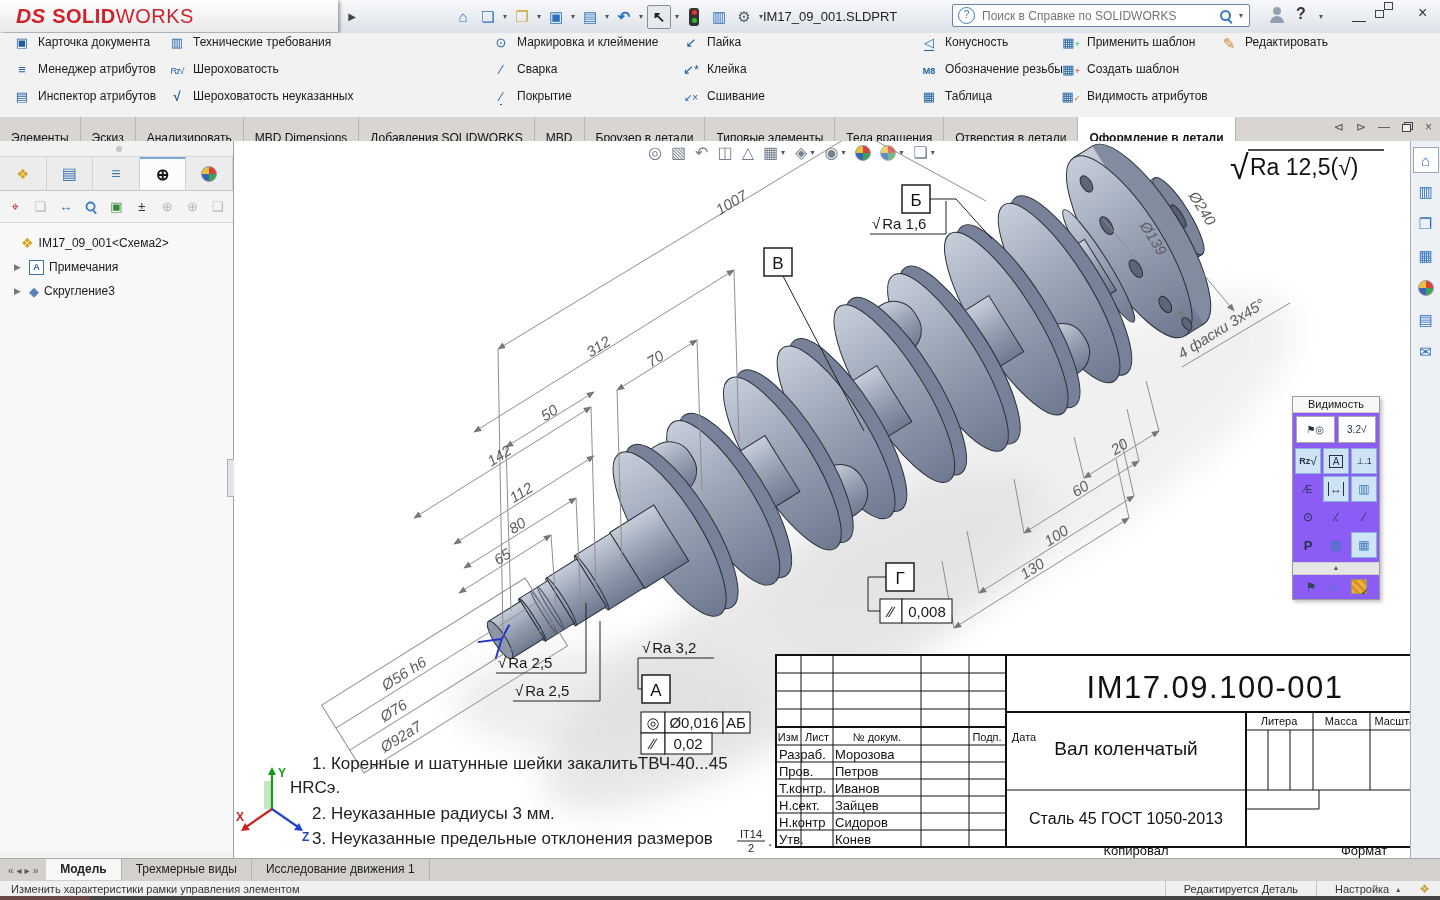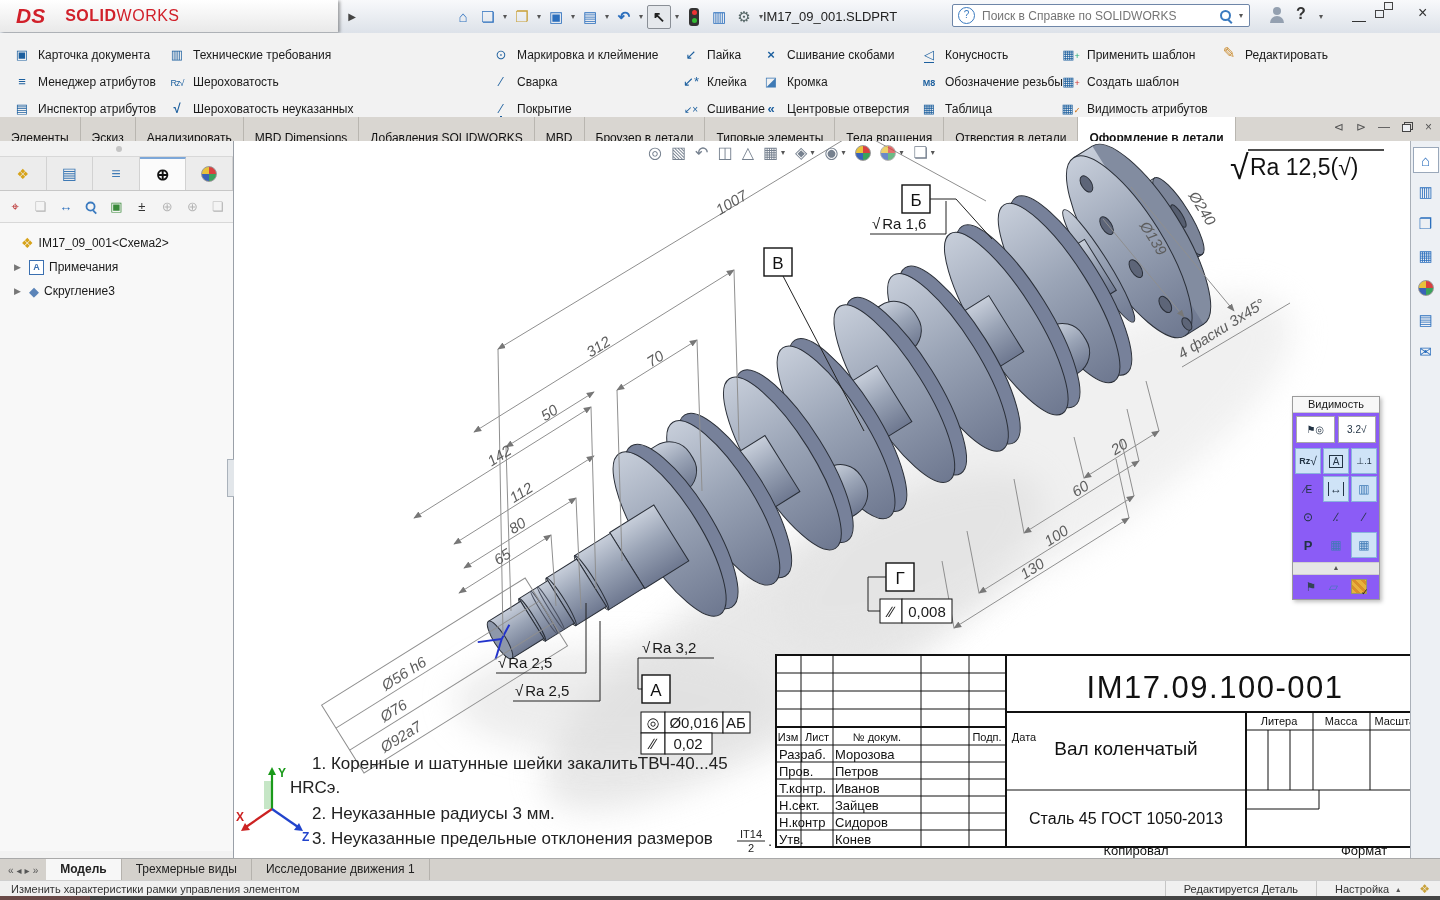--- a/index.html
+++ b/index.html
@@ -5,22 +5,22 @@
   html,body{margin:0;padding:0}
   body{width:1440px;height:900px;position:relative;overflow:hidden;background:#fff;
        font-family:"Liberation Sans",sans-serif;font-size:12px;color:#1a1a1a;-webkit-font-smoothing:antialiased}
 
   
   #titlebar{position:absolute;left:0;top:0;width:1440px;height:33px;
     background:linear-gradient(#f8f9fb,#dde2e9);border-bottom:1px solid #b7bcc4}
   .logo-box{position:absolute;left:0;top:0;width:338px;height:32px;
     background:linear-gradient(#ffffff,#e9e9e9);box-shadow:2px 1px 3px rgba(0,0,0,.35);
     display:flex;align-items:center;padding-left:16px;box-sizing:border-box}
-  .logo-ds{color:#d1202a;font-weight:bold;font-style:italic;font-size:21px;margin-right:20px}
-  .logo-sw{font-size:16px;color:#d1202a;letter-spacing:.5px}
+  .logo-ds{color:#d1202a;font-weight:bold;font-style:italic;font-size:21px;margin-right:7px}
+  .logo-sw{font-size:20px;color:#d1202a;letter-spacing:.5px}
   .logo-sw b{font-weight:bold}
   .logo-exp{position:absolute;left:344px;top:5px;width:16px;height:22px;color:#444;
     display:flex;align-items:center;justify-content:center;font-size:10px}
   .qat{position:absolute;left:452px;top:0;height:33px;display:flex;align-items:center;gap:3px}
   .qi{min-width:22px;height:22px;display:flex;align-items:center;justify-content:center;
       font-size:15px;color:#2c6fbd}
   .car{font-size:8px;color:#555;margin:0 1px}
   .pressed{border:1px solid #8a8f96;background:#e5e8ec;border-radius:2px}
   .q-home::before{content:"⌂";font-weight:bold}
   .q-new::before{content:"❏"}
@@ -50,21 +50,21 @@
   .helpcar{position:absolute;left:1318px;top:12px}
   .winbtn{position:absolute;top:8px;color:#333;font-size:14px;line-height:14px}
   .win-restore{position:relative;width:11px;height:10px}
   .win-restore::before{content:"";position:absolute;right:0;top:0;width:7px;height:6px;border:1px solid #444}
   .win-restore::after{content:"";position:absolute;left:0;bottom:0;width:7px;height:6px;border:1px solid #444;background:#eef0f3}
 
   
   #ribbon{position:absolute;left:0;top:33px;width:1440px;height:84px;background:#f2f2f2;
     border-bottom:1px solid #c9c9c9}
   .rib-col{position:absolute;top:2px;display:flex;flex-direction:column}
-  .rib-item{height:27px;display:flex;align-items:flex-end;gap:6px;white-space:nowrap;padding:0 4px;cursor:default}
+  .rib-item{height:27px;display:flex;align-items:flex-start;gap:6px;white-space:nowrap;padding:0 4px;cursor:default}
   .ri{flex:0 0 20px;width:20px;text-align:center;color:#1c5f9e;font-size:13px}
   .ic-card::before{content:"▣"} .ic-mgr::before{content:"≡"} .ic-insp::before{content:"▤"}
   .ic-tech::before{content:"▥"} .ic-rz::before{content:"Rz√";font-size:9px;letter-spacing:-1px}
   .ic-unspec::before{content:"√";font-weight:bold} .ic-leader::before{content:"∕E";font-size:10px}
   .ic-datum::before{content:"A";font-size:9px;border:1px solid #1c5f9e;padding:0 2px}
   .ic-formtol::before{content:"⊥.1";font-size:9px}
   .ic-mark::before{content:"⊙"} .ic-weld::before{content:"∕"}
   .ic-coat::before{content:"∕";border-bottom:1px dashed #1c5f9e}
   .ic-solder::before{content:"↙"} .ic-glue::before{content:"↙*"} .ic-stitch::before{content:"↙×";font-size:10px}
   .ic-staple::before{content:"×";font-weight:bold} .ic-edge::before{content:"◪";color:#3f7ab5}
@@ -270,34 +270,20 @@
         <span class="ri ic-solder"></span>
         <span>Пайка</span>
       </div>
     <div class="rib-item">
         <span class="ri ic-glue"></span>
         <span>Клейка</span>
       </div>
     <div class="rib-item">
         <span class="ri ic-stitch"></span>
         <span>Сшивание</span>
-      </div>
-  </div>
-  <div class="rib-col" style="left:757px">
-    <div class="rib-item">
-        <span class="ri ic-staple"></span>
-        <span>Сшивание скобами</span>
-      </div>
-    <div class="rib-item">
-        <span class="ri ic-edge"></span>
-        <span>Кромка</span>
-      </div>
-    <div class="rib-item">
-        <span class="ri ic-center"></span>
-        <span>Центровые отверстия</span>
       </div>
   </div>
   <div class="rib-col" style="left:915px">
     <div class="rib-item">
         <span class="ri ic-taper"></span>
         <span>Конусность</span>
       </div>
     <div class="rib-item">
         <span class="ri ic-thread"></span>
         <span>Обозначение резьбы</span>

